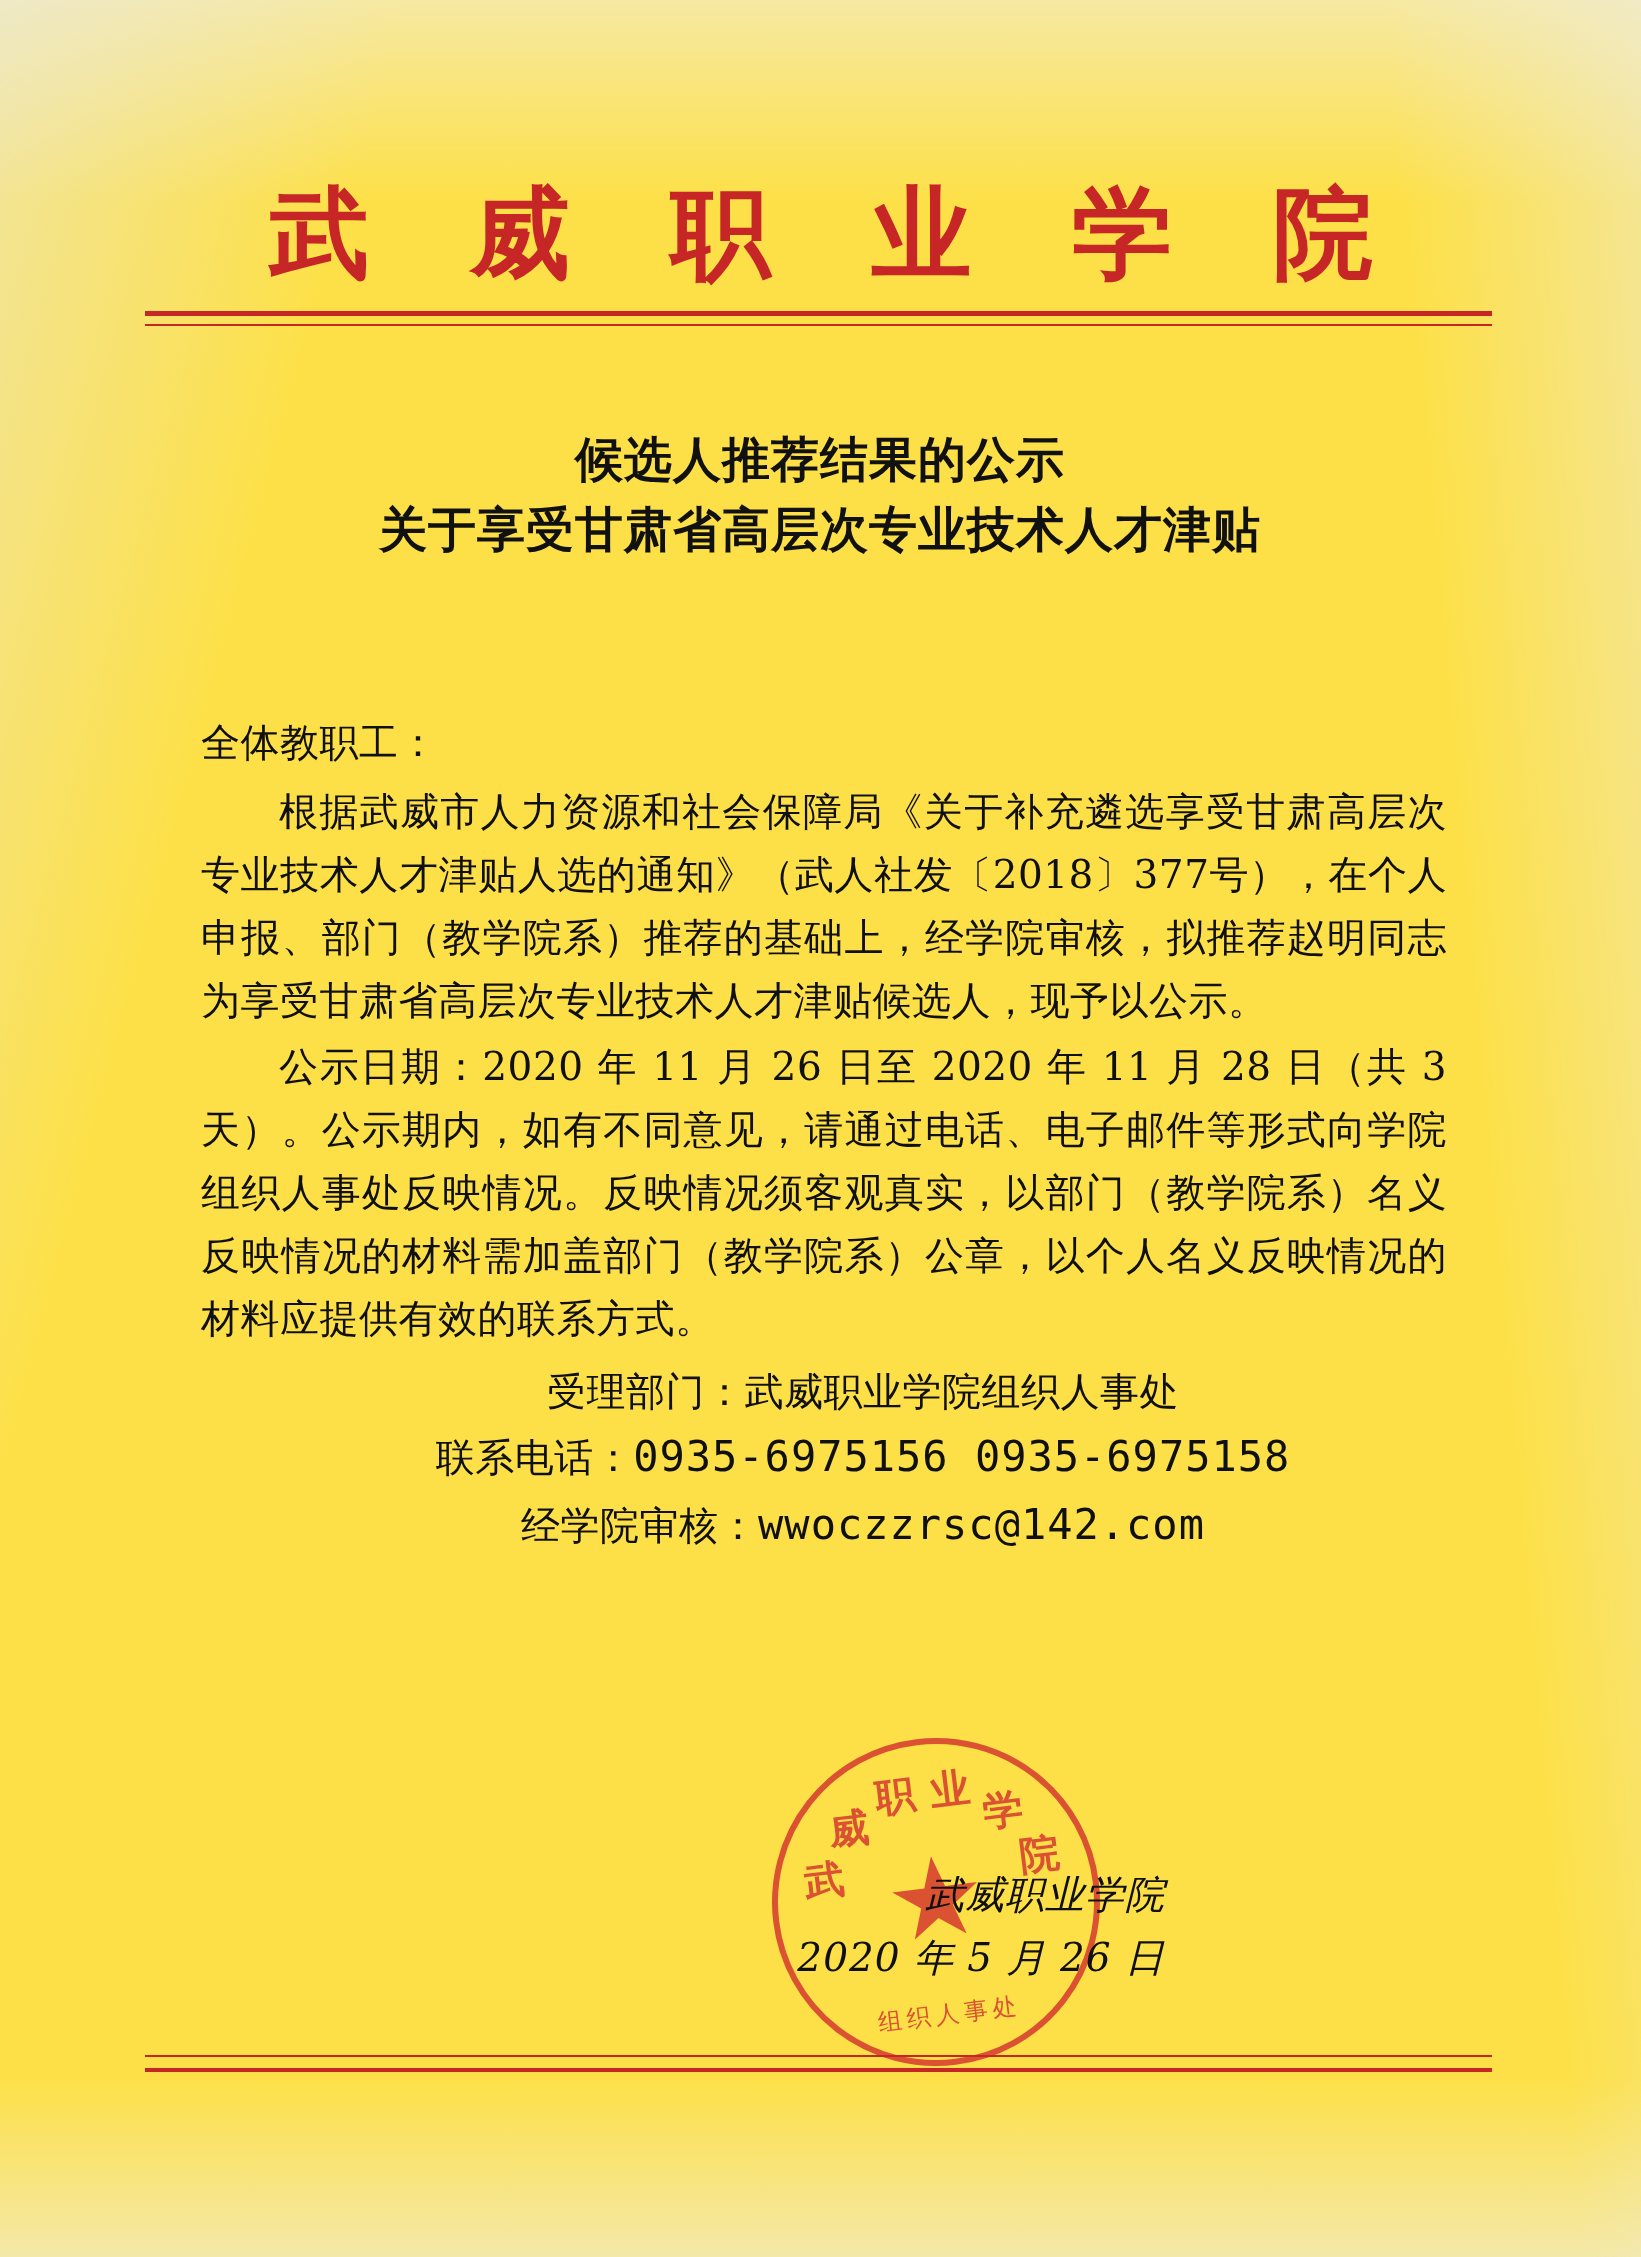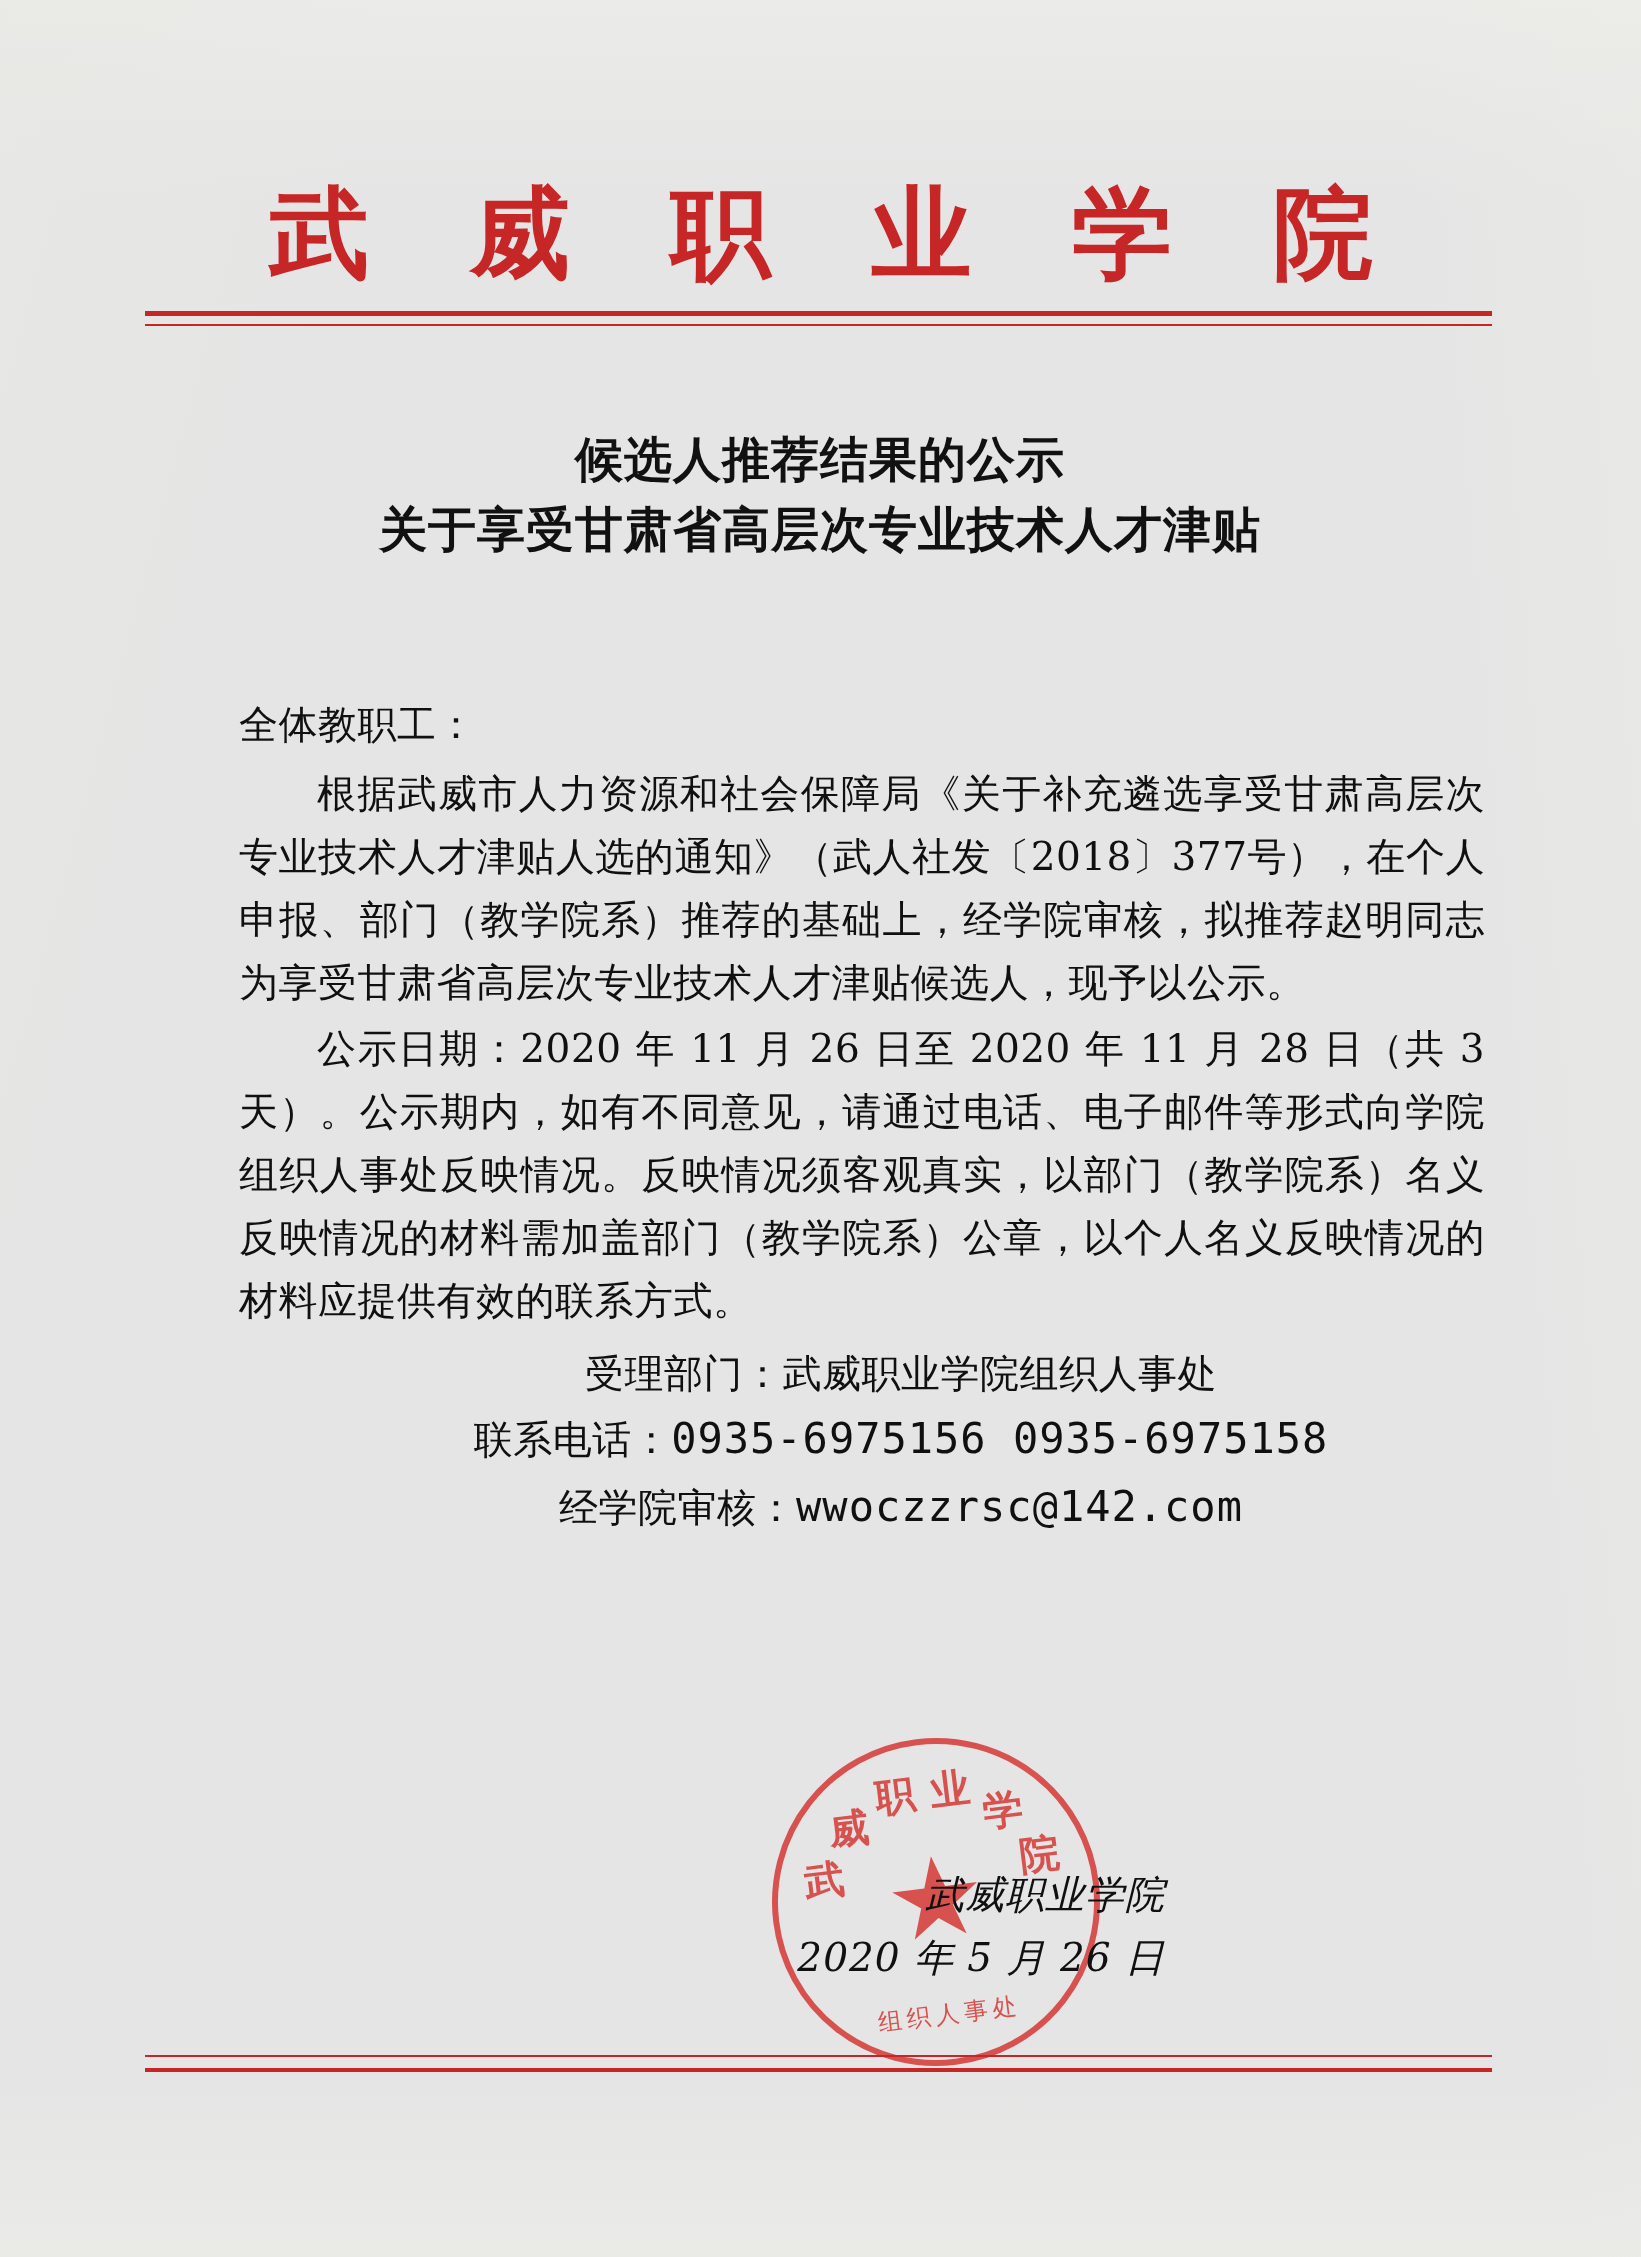--- a/index.html
+++ b/index.html
@@ -7,21 +7,21 @@
     padding: 0;
     background: #ffffff;
   }
   body {
     font-family: "DejaVu Sans", "Liberation Sans", sans-serif;
   }
   .page {
     position: relative;
     width: 1641px;
     height: 2257px;
-    background: #e5e5e5;
+    background: #fde047;
     overflow: hidden;
   }
   
   .paper-shade {
     position: absolute;
     inset: 0;
     background:
       linear-gradient(105deg, rgba(232,233,228,0.55) 0%, rgba(255,255,255,0) 18%),
       linear-gradient(265deg, rgba(236,236,231,0.5) 0%, rgba(255,255,255,0) 14%),
       linear-gradient(to bottom, rgba(240,240,236,0.55) 0%, rgba(255,255,255,0) 9%),
@@ -83,28 +83,27 @@
     font-size: 48px;
     line-height: 1.45;
     color: #111111;
     letter-spacing: 1px;
   }
 
   
   .body-block {
     position: absolute;
     left: 201px;
-    top: 693px;
+    top: 711px;
     width: 1246px;
     font-family: "DejaVu Serif", "Liberation Serif", serif;
     font-size: 39px;
     line-height: 1.62;
     color: #101010;
     letter-spacing: 0.5px;
-    margin-left: 38px;
   }
   .salutation {
     margin: 0 0 5.8px 0;
   }
   .para {
     margin: 0;
     text-indent: 2em;
     text-align: justify;
     text-justify: inter-ideograph;
   }

